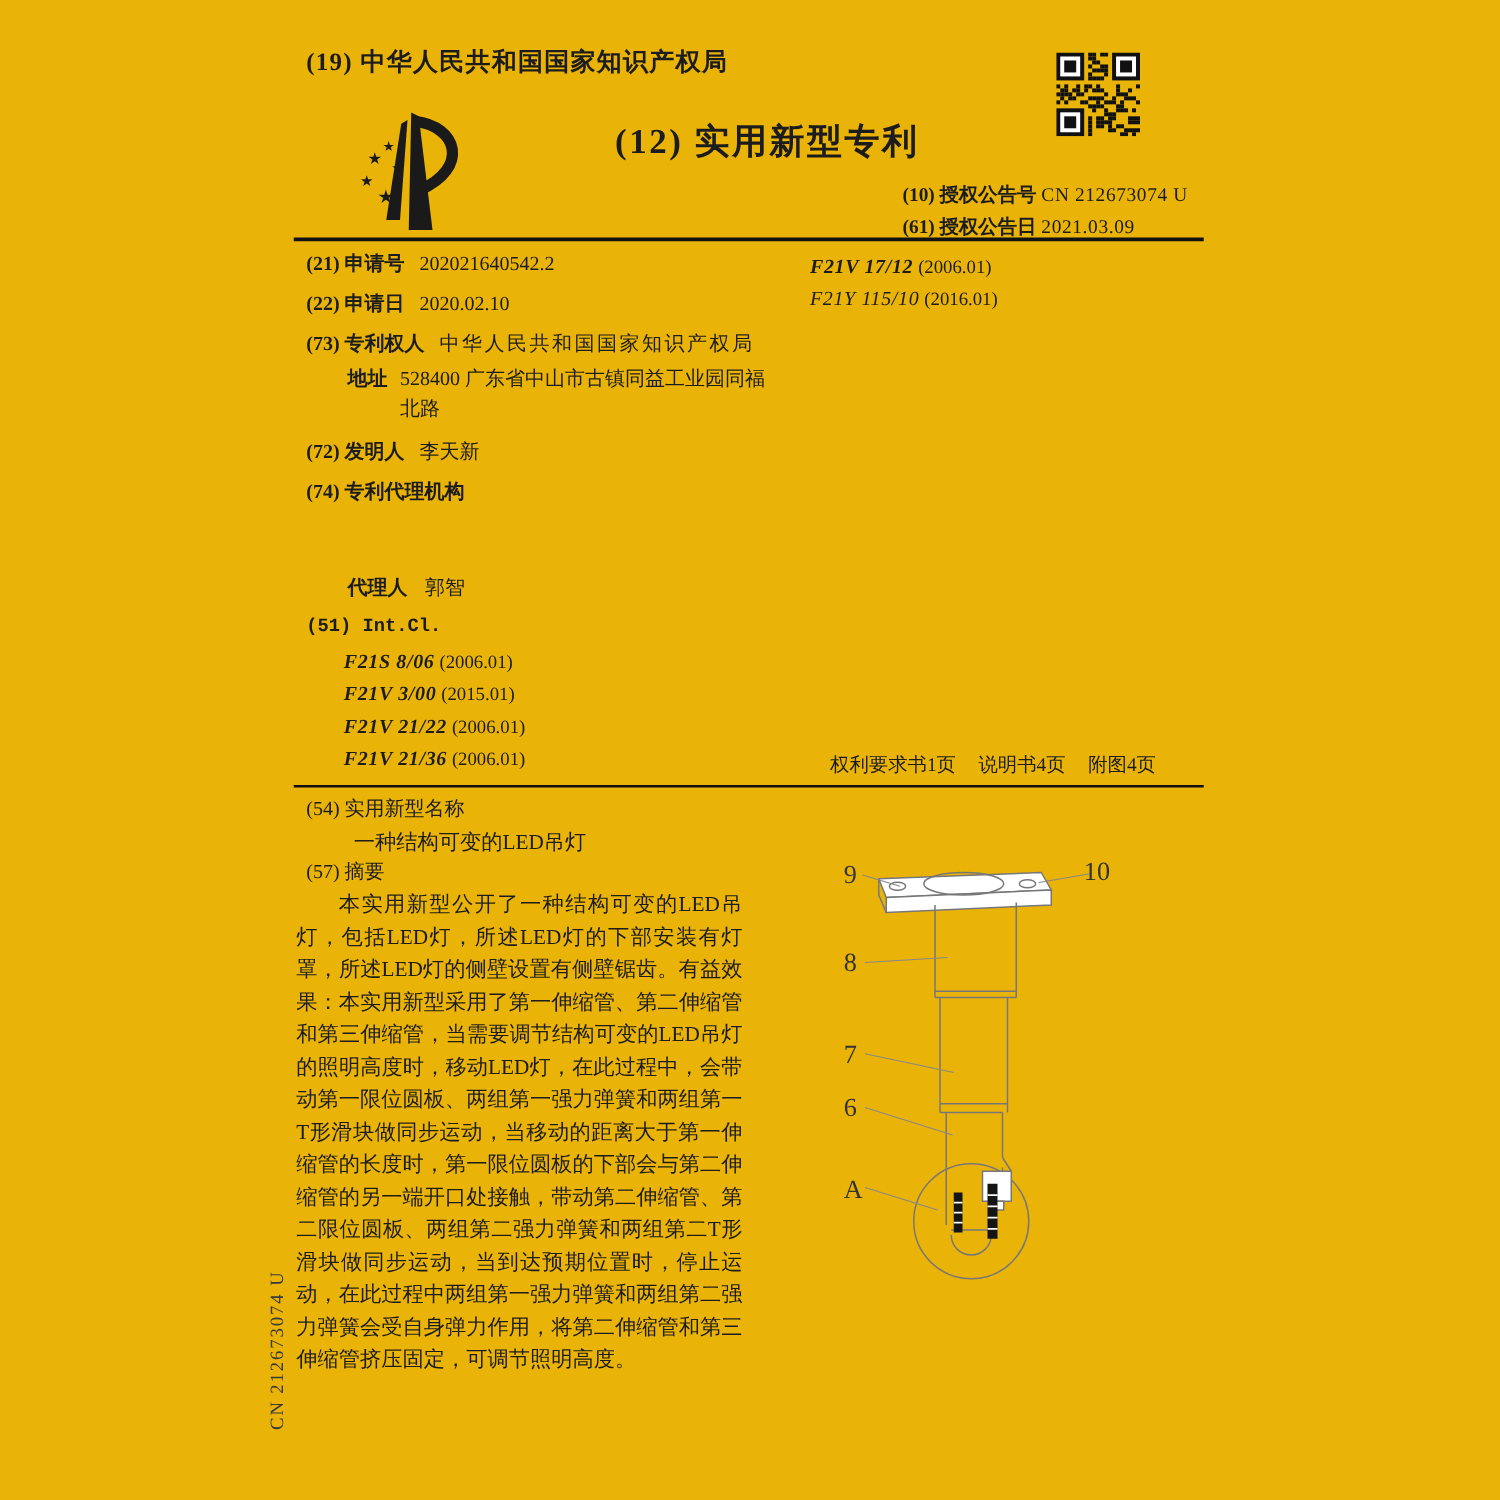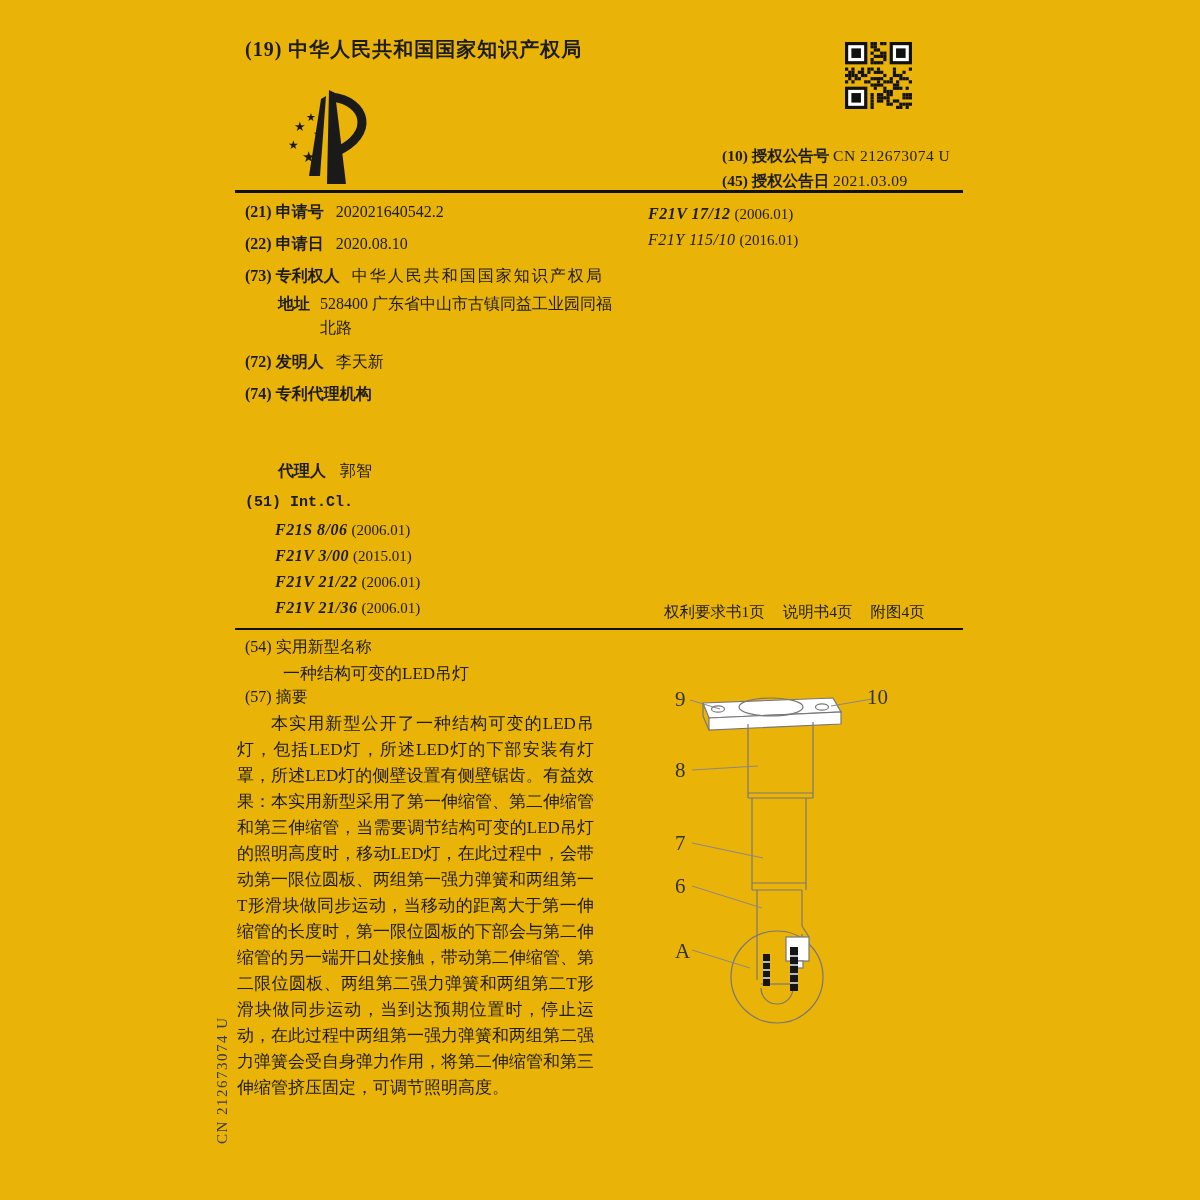--- a/index.html
+++ b/index.html
@@ -43,20 +43,21 @@
       <polygon points="59,4 65,7 76,98 57,98" fill="#1a1a1a"></polygon>
       <path d="M62,11 C96,15 106,48 66,66" stroke="#1a1a1a" stroke-width="9" fill="none"></path>
       <text x="36" y="35" font-size="11" fill="#1a1a1a">★</text>
       <text x="24" y="45" font-size="13" fill="#1a1a1a">★</text>
       <text x="43" y="52" font-size="12" fill="#1a1a1a">★</text>
       <text x="18" y="63" font-size="12" fill="#1a1a1a">★</text>
       <text x="32" y="76" font-size="15" fill="#1a1a1a">★</text>
     </svg>
   </div>
 
+  <div class="abs doc-type">(12) 实用新型专利</div>
 
   <div class="abs qr">
     <svg id="qr-svg" width="67" height="67" viewBox="0 0 67 67">
         <rect x="25.523809523809526" y="0" width="3.1904761904761907" height="3.1904761904761907" fill="#111"></rect>
         <rect x="28.714285714285715" y="0" width="3.1904761904761907" height="3.1904761904761907" fill="#111"></rect>
         <rect x="35.095238095238095" y="0" width="3.1904761904761907" height="3.1904761904761907" fill="#111"></rect>
         <rect x="38.28571428571429" y="0" width="3.1904761904761907" height="3.1904761904761907" fill="#111"></rect>
         <rect x="25.523809523809526" y="3.1904761904761907" width="3.1904761904761907" height="3.1904761904761907" fill="#111"></rect>
         <rect x="28.714285714285715" y="3.1904761904761907" width="3.1904761904761907" height="3.1904761904761907" fill="#111"></rect>
         <rect x="28.714285714285715" y="6.380952380952381" width="3.1904761904761907" height="3.1904761904761907" fill="#111"></rect>
@@ -181,33 +182,33 @@
         <rect x="3.1904761904761907" y="47.85714285714286" width="15.952380952380953" height="15.952380952380953" fill="#fff"></rect>
         <rect x="6.380952380952381" y="51.04761904761905" width="9.571428571428573" height="9.571428571428573" fill="#111"></rect>
       </svg>
   </div>
 
   <div class="abs pub-line" style="top:146px;">
     <span class="lbl">(10) 授权公告号</span>
     <span class="val">CN 212673074 U</span>
   </div>
   <div class="abs pub-line" style="top:171px;">
-    <span class="lbl">(45) 授权公告日</span>
+    <span class="lbl">(61) 授权公告日</span>
     <span class="val">2021.03.09</span>
   </div>
 
   <div class="abs rule-thick"></div>
 
   <div class="row" style="left:245px;top:200px;">
     <span class="lbl">(21) 申请号</span>
     <span class="val" style="margin-left:8px;">202021640542.2</span>
   </div>
   <div class="row" style="left:245px;top:232px;">
     <span class="lbl">(22) 申请日</span>
-    <span class="val" style="margin-left:8px;">2020.08.10</span>
+    <span class="val" style="margin-left:8px;">2020.02.10</span>
   </div>
   <div class="row" style="left:245px;top:264px;">
     <span class="lbl">(73) 专利权人</span>
     <span class="val" style="margin-left:8px;letter-spacing:2px;">中华人民共和国国家知识产权局</span>
   </div>
   <div class="row" style="left:278px;top:292px;display:flex;">
     <span class="lbl">地址</span>
     <span class="val" style="margin-left:10px;width:300px;">528400 广东省中山市古镇同益工业园同福北路</span>
   </div>
   <div class="row" style="left:245px;top:350px;">

